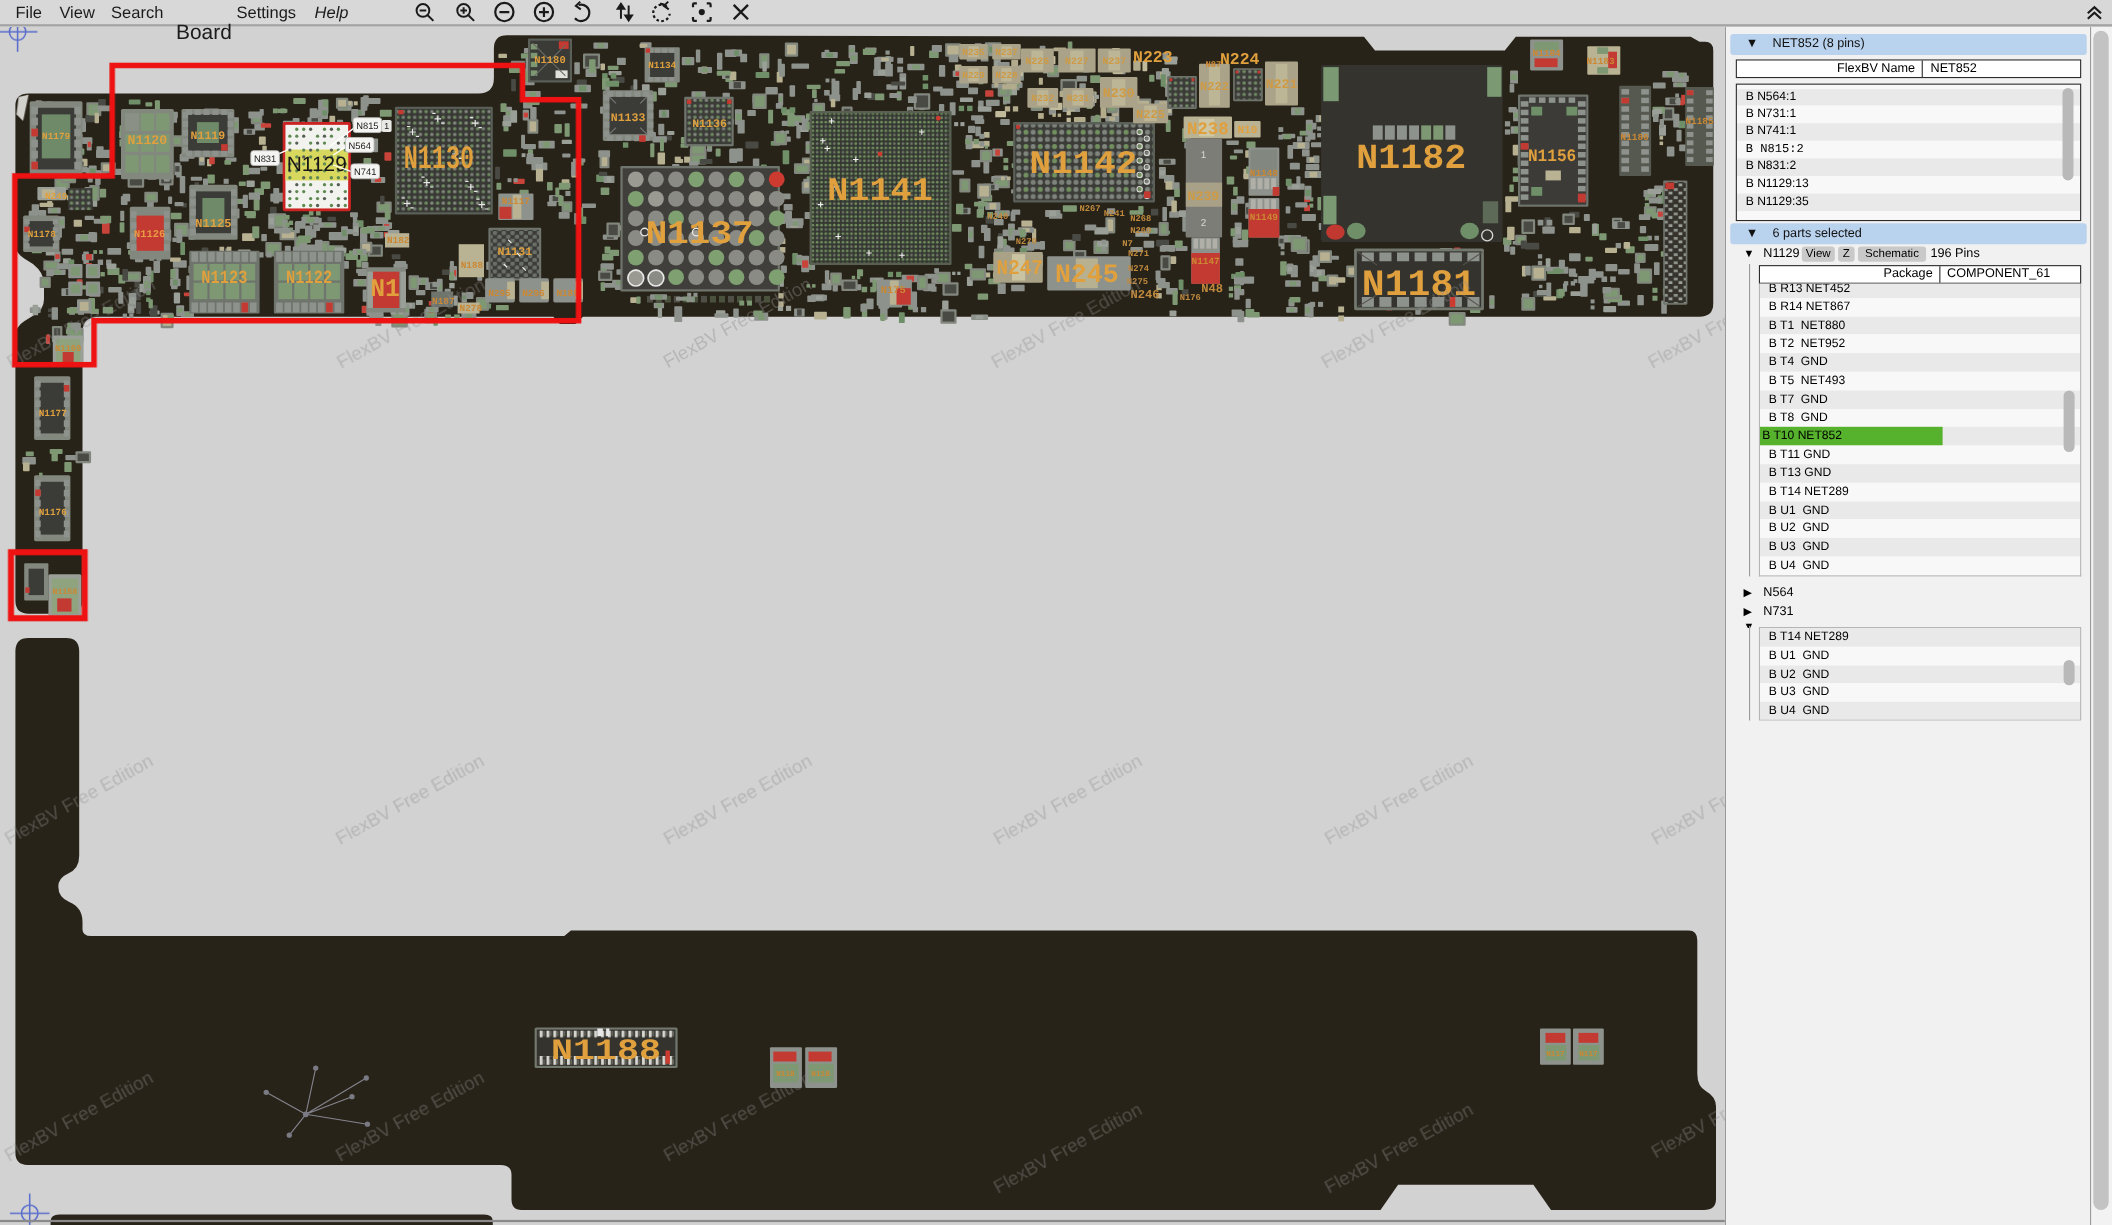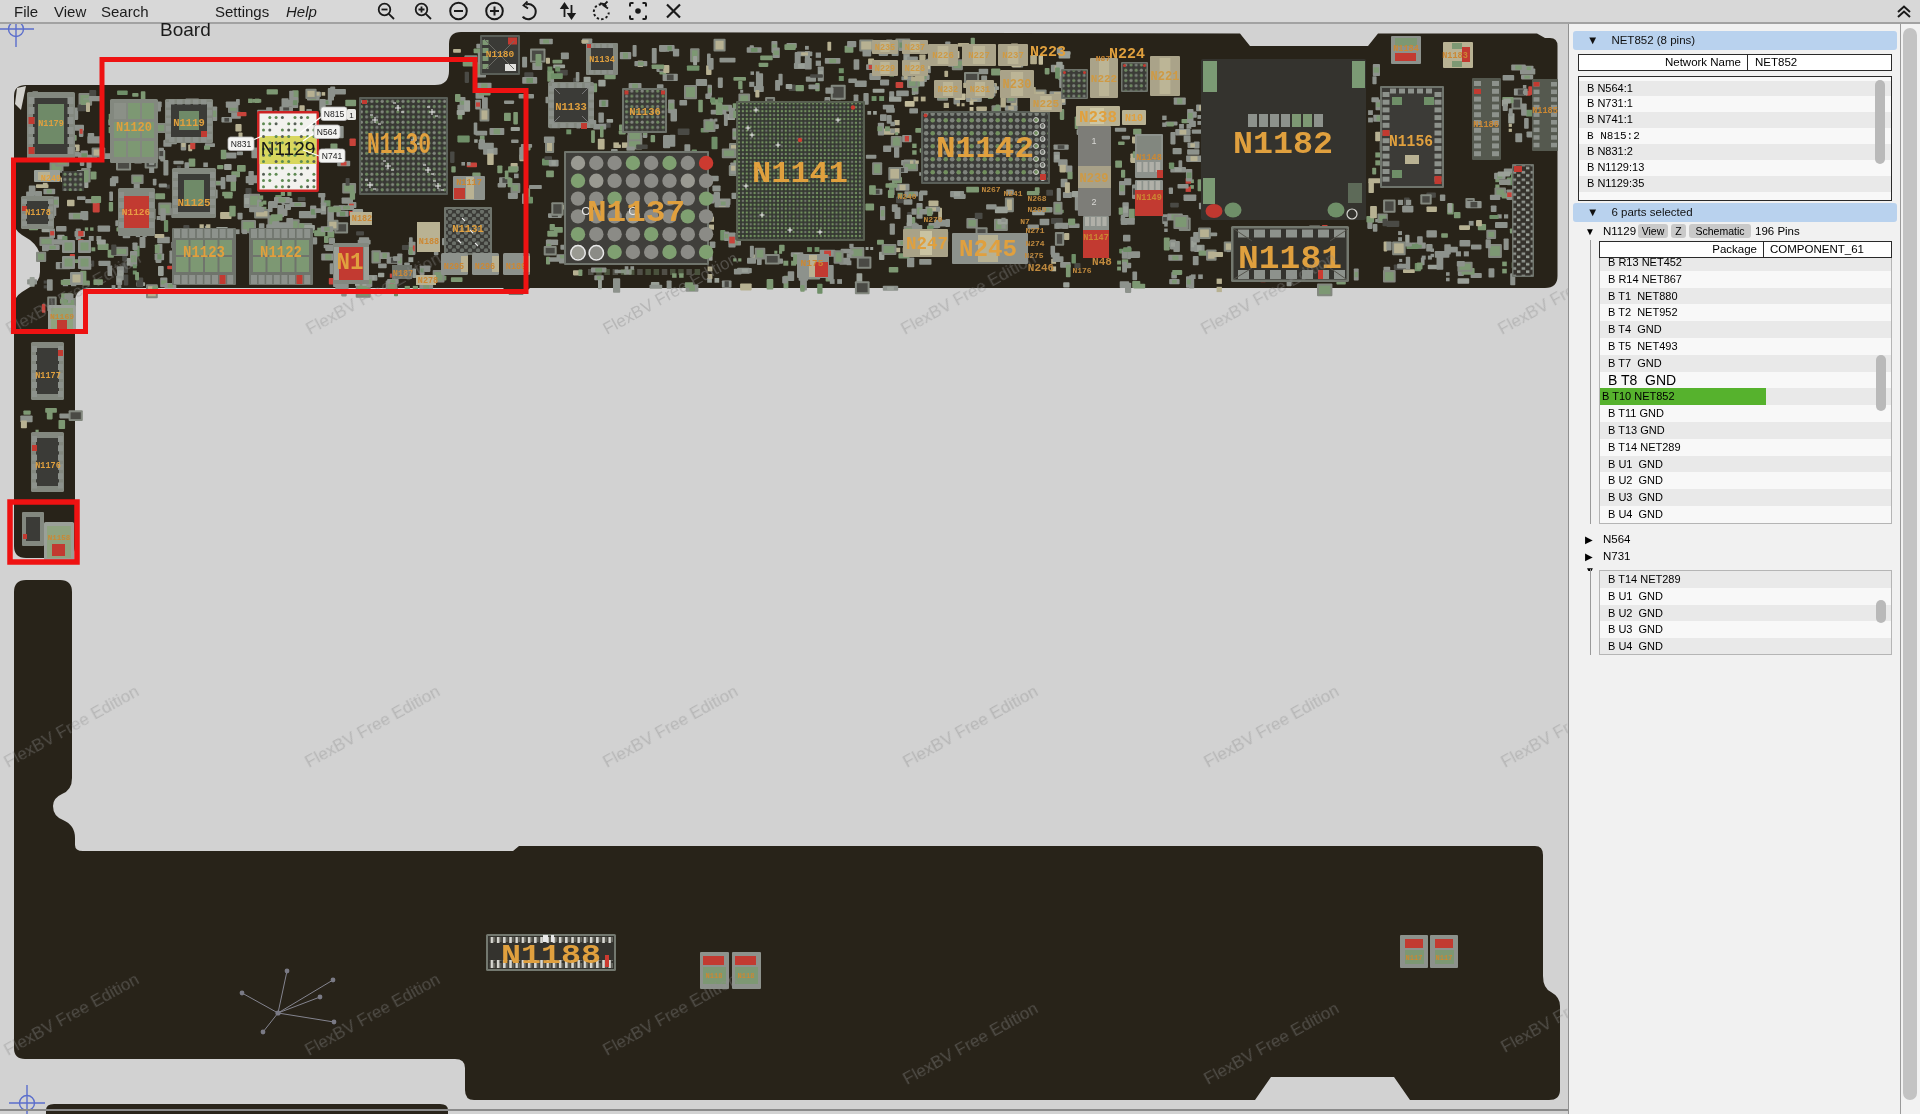--- a/index.html
+++ b/index.html
@@ -3047,21 +3047,21 @@
 
 <div class="abs" style="left:0;top:1109px;width:1568px;height:2px;background:#8a8a8a;z-index:5;"></div>
 
 <div class="abs" style="left:1568px;top:23.5px;width:352px;height:1090.5px;background:#f1f1f1;border-left:1.5px solid #909090;z-index:20;">
 
   <div class="abs" style="left:4px;top:7.5px;width:324px;height:19px;background:#b9d2ee;border-radius:3px;font-size:11.5px;line-height:19px;color:#111;">
     <span style="padding-left:14px;">▼</span><span style="padding-left:13px;">NET852 (8 pins)</span>
   </div>
 
   <div class="abs" style="left:9px;top:30.5px;width:314px;height:17px;background:#ffffff;border:1px solid #2a2a2a;font-size:11.5px;line-height:15px;">
-    <div class="abs" style="left:0;top:0;width:169px;height:15px;border-right:1px solid #2a2a2a;text-align:right;padding-right:6px;">Network Name</div>
+    <div class="abs" style="left:0;top:0;width:169px;height:15px;border-right:1px solid #2a2a2a;text-align:right;padding-right:6px;">FlexBV Name</div>
     <div class="abs" style="left:176px;top:0;">NET852</div>
   </div>
 
   <div class="abs" style="left:9px;top:52px;width:314px;height:125.5px;background:#f8f8f8;border:1px solid #2a2a2a;overflow:hidden;">
     <div style="margin-top:4px;">
         <div style="position:relative;height:15.9px;background:#e9e9e9;font-size:11px;line-height:15.9px;white-space:pre;"><span style="padding-left:8px;">B N564:1</span></div>
 <div style="position:relative;height:15.9px;background:#f8f8f8;font-size:11px;line-height:15.9px;white-space:pre;"><span style="padding-left:8px;">B N731:1</span></div>
 <div style="position:relative;height:15.9px;background:#e9e9e9;font-size:11px;line-height:15.9px;white-space:pre;"><span style="padding-left:8px;">B N741:1</span></div>
 <div style="position:relative;height:15.9px;background:#f8f8f8;font-size:11px;line-height:15.9px;white-space:pre;"><span style="padding-left:8px;font-family:Liberation Mono, monospace;">B N815:2</span></div>
 <div style="position:relative;height:15.9px;background:#e9e9e9;font-size:11px;line-height:15.9px;white-space:pre;"><span style="padding-left:8px;">B N831:2</span></div>
@@ -3095,21 +3095,21 @@
 
   <div class="abs" style="left:30px;top:234.5px;width:293px;height:266px;background:#f8f8f8;border:1px solid #b5b5b5;border-top:none;overflow:hidden;">
     <div style="margin-top:-4px;">
         <div style="position:relative;height:16.8px;background:#e9e9e9;font-size:11px;line-height:16.8px;white-space:pre;"><span style="padding-left:8px;">B R13 NET452</span></div>
 <div style="position:relative;height:16.8px;background:#f8f8f8;font-size:11px;line-height:16.8px;white-space:pre;"><span style="padding-left:8px;margin-top:32px;">B R14 NET867</span></div>
 <div style="position:relative;height:16.8px;background:#e9e9e9;font-size:11px;line-height:16.8px;white-space:pre;"><span style="padding-left:8px;">B T1  NET880</span></div>
 <div style="position:relative;height:16.8px;background:#f8f8f8;font-size:11px;line-height:16.8px;white-space:pre;"><span style="padding-left:8px;">B T2  NET952</span></div>
 <div style="position:relative;height:16.8px;background:#e9e9e9;font-size:11px;line-height:16.8px;white-space:pre;"><span style="padding-left:8px;">B T4  GND</span></div>
 <div style="position:relative;height:16.8px;background:#f8f8f8;font-size:11px;line-height:16.8px;white-space:pre;"><span style="padding-left:8px;">B T5  NET493</span></div>
 <div style="position:relative;height:16.8px;background:#e9e9e9;font-size:11px;line-height:16.8px;white-space:pre;"><span style="padding-left:8px;">B T7  GND</span></div>
-<div style="position:relative;height:16.8px;background:#f8f8f8;font-size:14px;line-height:16.8px;white-space:pre;"><span style="padding-left:8px;">B T8  GND</span></div>
+<div style="position:relative;height:16.8px;background:#f8f8f8;font-size:11px;line-height:16.8px;white-space:pre;"><span style="padding-left:8px;">B T8  GND</span></div>
 <div style="position:relative;height:16.8px;background:#e9e9e9;font-size:11px;line-height:16.8px;white-space:pre;"><div style="position:absolute;left:0;top:0;width:166px;height:16.8px;background:#56b22d;"></div><span style="position:relative;padding-left:2px;">B T10 NET852</span></div>
 <div style="position:relative;height:16.8px;background:#f8f8f8;font-size:11px;line-height:16.8px;white-space:pre;"><span style="padding-left:8px;">B T11 GND</span></div>
 <div style="position:relative;height:16.8px;background:#e9e9e9;font-size:11px;line-height:16.8px;white-space:pre;"><span style="padding-left:8px;">B T13 GND</span></div>
 <div style="position:relative;height:16.8px;background:#f8f8f8;font-size:11px;line-height:16.8px;white-space:pre;"><span style="padding-left:8px;">B T14 NET289</span></div>
 <div style="position:relative;height:16.8px;background:#e9e9e9;font-size:11px;line-height:16.8px;white-space:pre;"><span style="padding-left:8px;">B U1  GND</span></div>
 <div style="position:relative;height:16.8px;background:#f8f8f8;font-size:11px;line-height:16.8px;white-space:pre;"><span style="padding-left:8px;">B U2  GND</span></div>
 <div style="position:relative;height:16.8px;background:#e9e9e9;font-size:11px;line-height:16.8px;white-space:pre;"><span style="padding-left:8px;">B U3  GND</span></div>
 <div style="position:relative;height:16.8px;background:#f8f8f8;font-size:11px;line-height:16.8px;white-space:pre;"><span style="padding-left:8px;">B U4  GND</span></div>
       </div>
 

